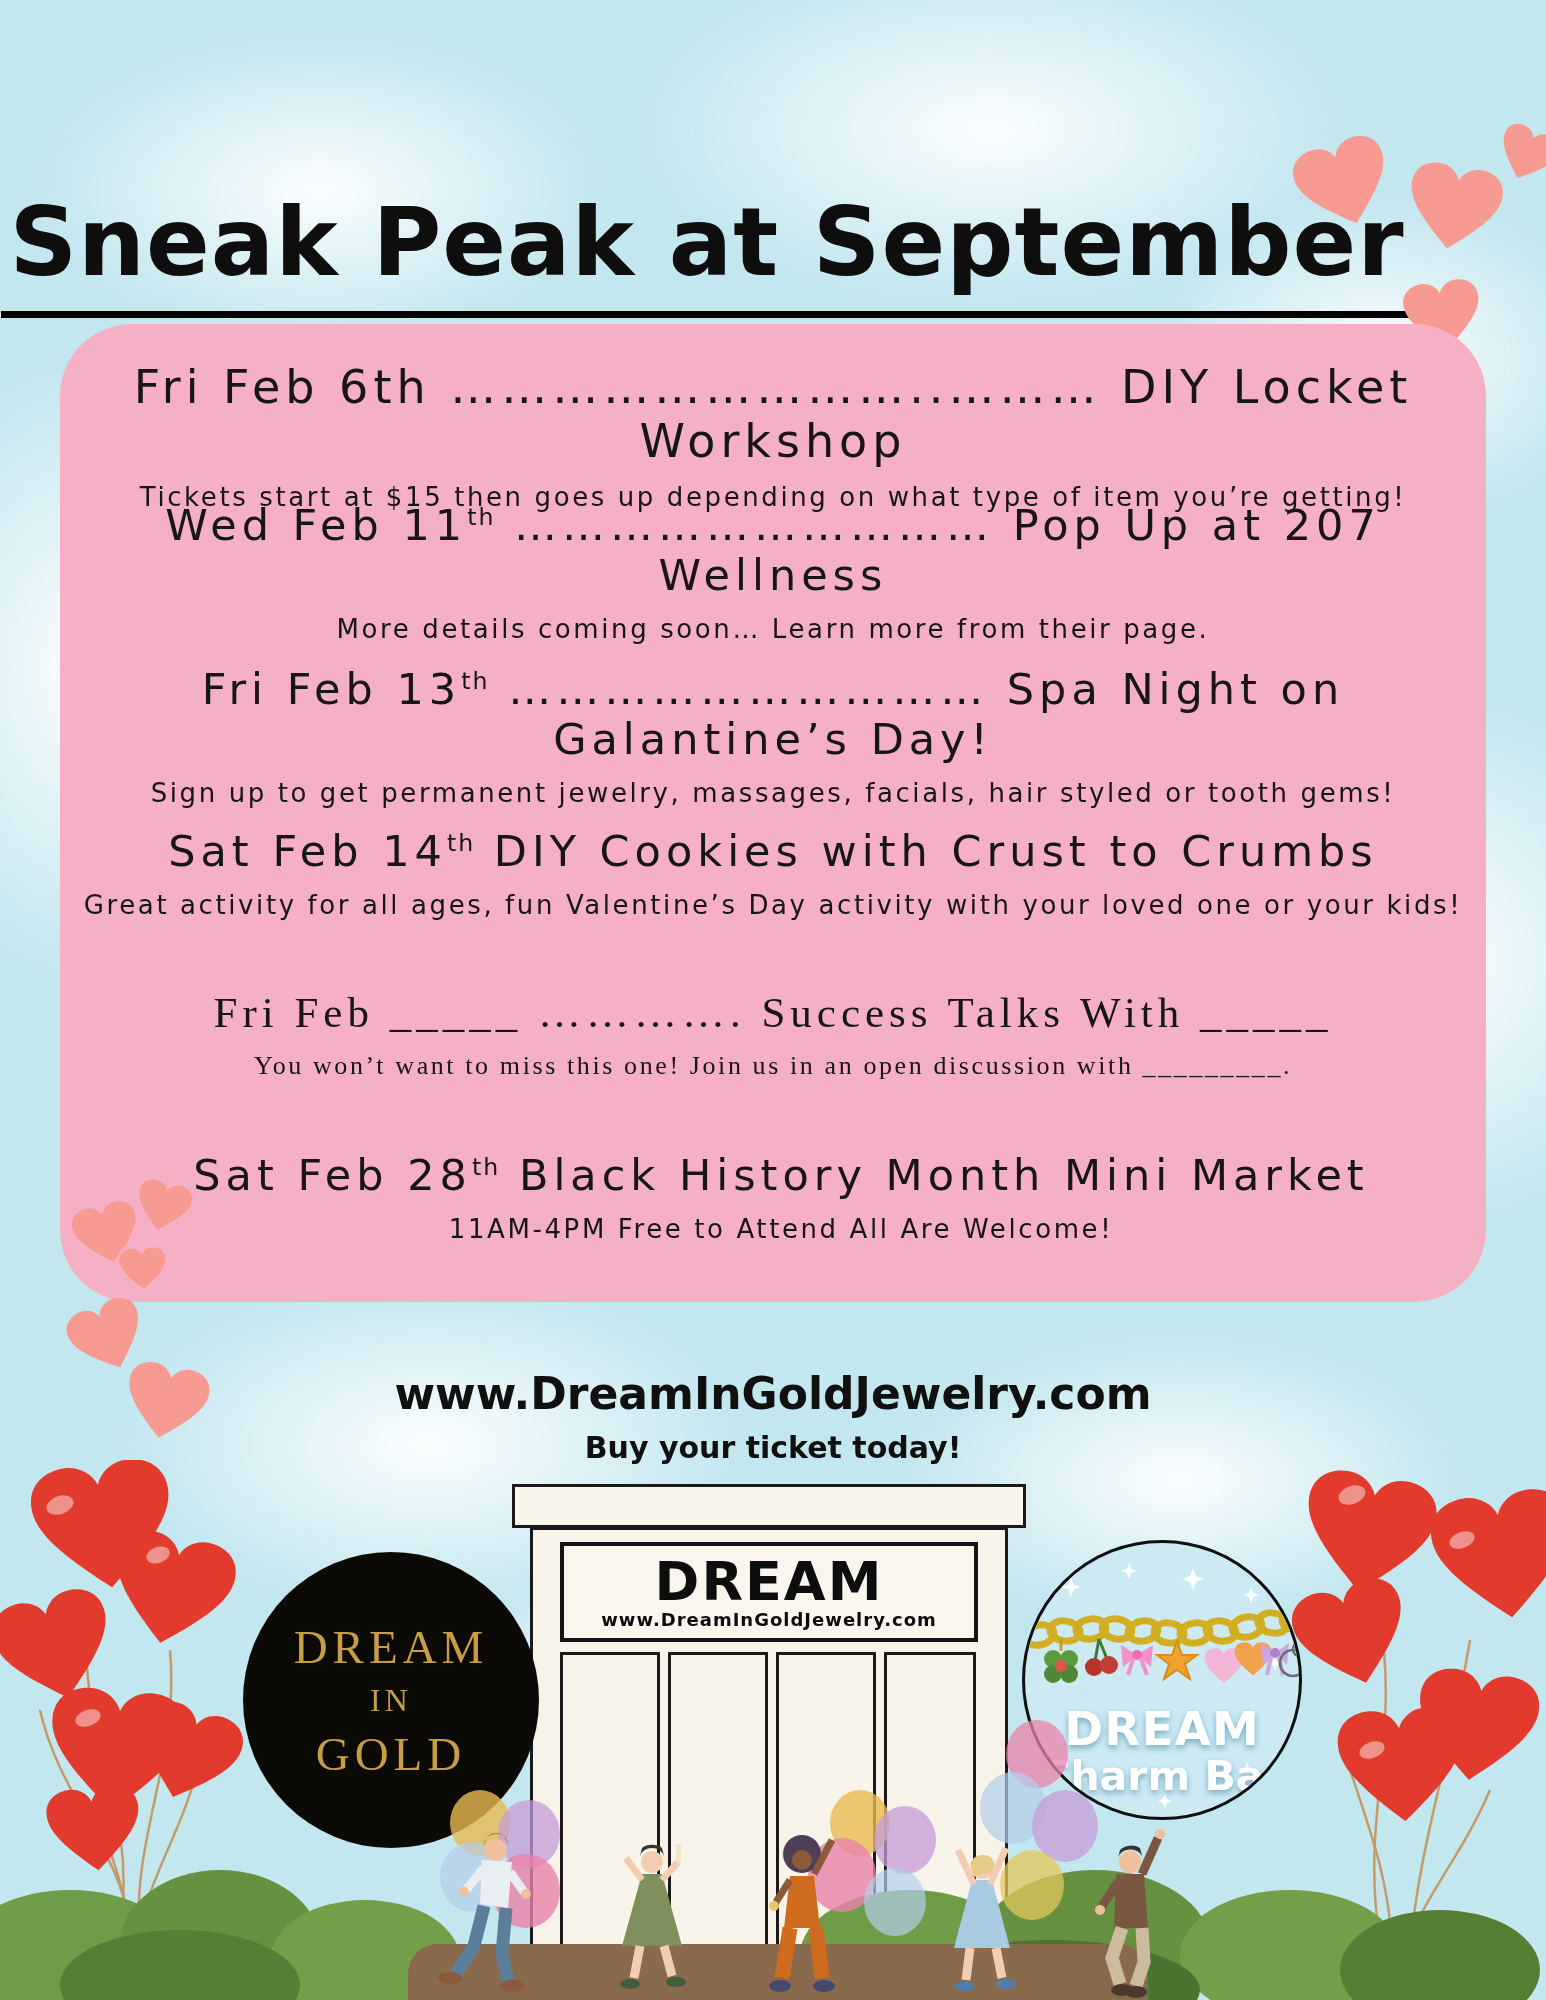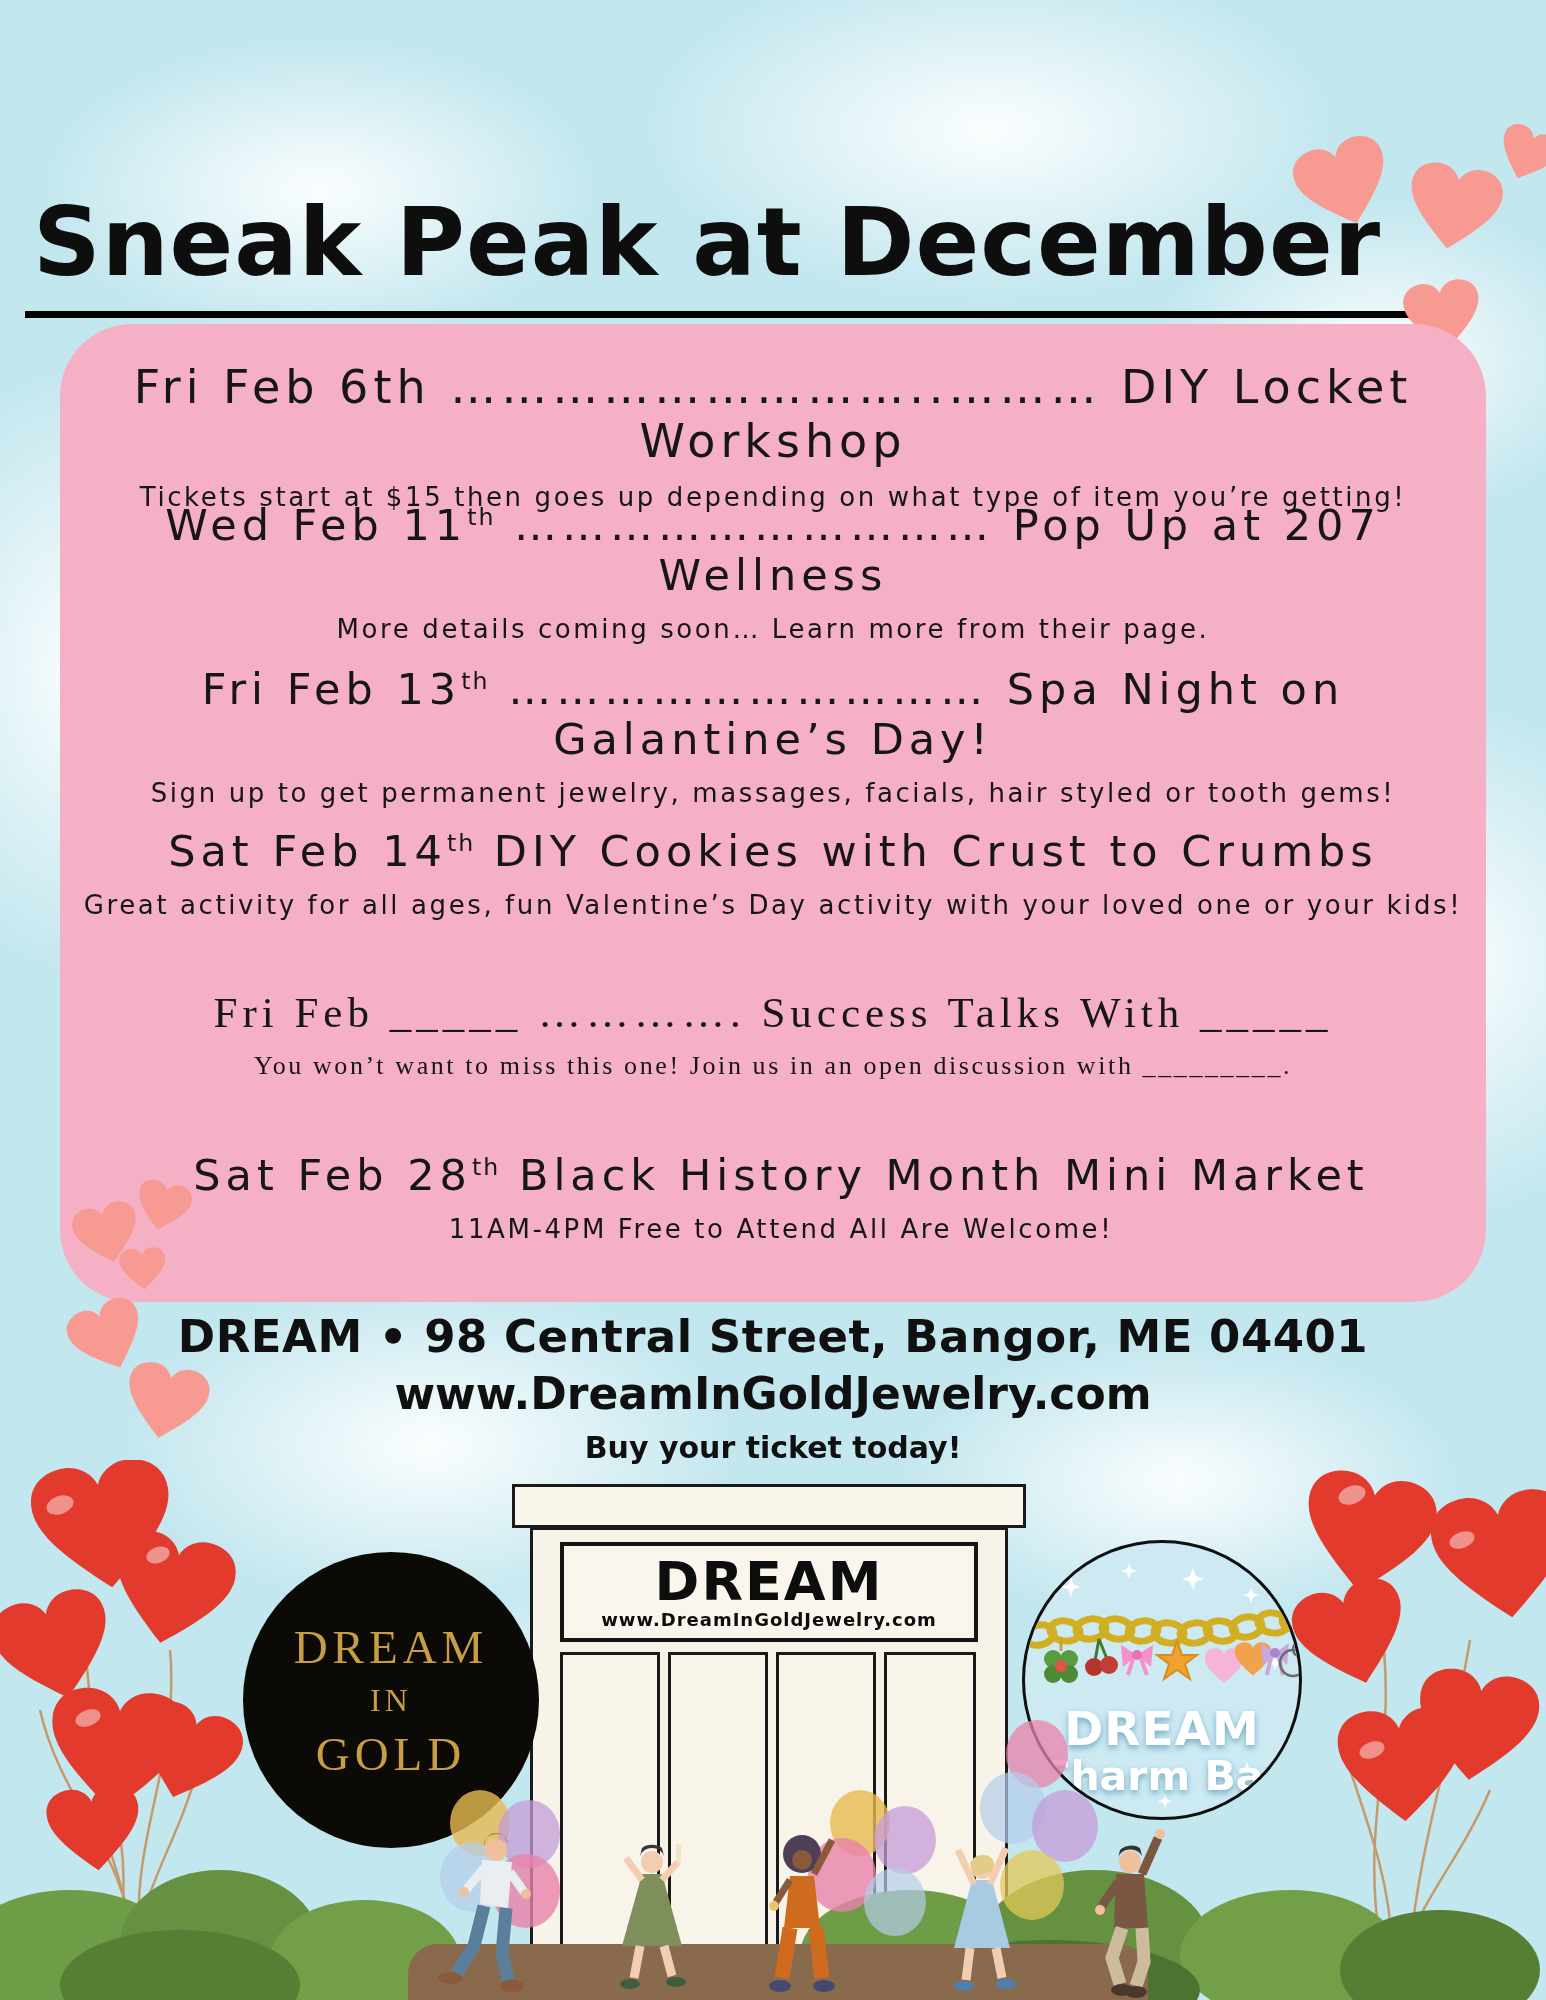--- a/index.html
+++ b/index.html
@@ -49,21 +49,21 @@
   <div class="cloud" style="left:40px;top:40px;width:560px;height:300px;"></div>
   <div class="cloud" style="left:640px;top:-40px;width:700px;height:340px;"></div>
   <div class="cloud" style="left:1150px;top:200px;width:460px;height:320px;"></div>
   <div class="cloud" style="left:-120px;top:360px;width:420px;height:620px;"></div>
   <div class="cloud" style="left:1200px;top:700px;width:480px;height:520px;"></div>
   <div class="cloud" style="left:120px;top:1280px;width:620px;height:330px;"></div>
   <div class="cloud" style="left:900px;top:1340px;width:560px;height:280px;"></div>
   <div class="cloud" style="left:420px;top:1560px;width:520px;height:240px;"></div>
 
   <div class="title-wrap">
-    <span class="title">Sneak Peak at December</span>
+    <span class="title">Sneak Peak at September</span>
   </div>
 
   <div style="position:absolute;left:1280px;top:130px;width:266px;height:250px;">
     <svg class="sheart" style="left:14px;top:8px;transform:rotate(-18deg);" width="100" height="92" viewBox="0 0 100 90">
         <path d="M50 86 C22 62 4 44 4 26 C4 10 17 3 29 3 C39 3 47 9 50 17 C53 9 61 3 71 3 C83 3 96 10 96 26 C96 44 78 62 50 86 Z" fill="#f79b92"></path>
       </svg>
     <svg class="sheart" style="left:124px;top:32px;transform:rotate(10deg);" width="100" height="92" viewBox="0 0 100 90">
         <path d="M50 86 C22 62 4 44 4 26 C4 10 17 3 29 3 C39 3 47 9 50 17 C53 9 61 3 71 3 C83 3 96 10 96 26 C96 44 78 62 50 86 Z" fill="#f79b92"></path>
       </svg>
     <svg class="sheart" style="left:122px;top:148px;transform:rotate(-8deg);" width="82" height="76" viewBox="0 0 100 90">
@@ -114,21 +114,20 @@
   </div>
   <div style="position:absolute;left:60px;top:1300px;width:220px;height:160px;">
     <svg class="sheart" style="left:8px;top:0px;transform:rotate(-22deg);" width="80" height="74" viewBox="0 0 100 90">
         <path d="M50 86 C22 62 4 44 4 26 C4 10 17 3 29 3 C39 3 47 9 50 17 C53 9 61 3 71 3 C83 3 96 10 96 26 C96 44 78 62 50 86 Z" fill="#f79b92"></path>
       </svg>
     <svg class="sheart" style="left:62px;top:62px;transform:rotate(12deg);" width="88" height="81" viewBox="0 0 100 90">
         <path d="M50 86 C22 62 4 44 4 26 C4 10 17 3 29 3 C39 3 47 9 50 17 C53 9 61 3 71 3 C83 3 96 10 96 26 C96 44 78 62 50 86 Z" fill="#f79b92"></path>
       </svg>
   </div>
 
-  <div class="address">DREAM • 98 Central Street, Bangor, ME 04401</div>
   <div class="website">www.DreamInGoldJewelry.com</div>
   <div class="cta">Buy your ticket today!</div>
 
   <svg style="position:absolute;left:-20px;top:1460px;" width="320" height="540" viewBox="0 0 320 540">
     <defs>
         <path id="hbL" d="M50 86 C22 62 4 44 4 26 C4 10 17 3 29 3 C39 3 47 9 50 17 C53 9 61 3 71 3 C83 3 96 10 96 26 C96 44 78 62 50 86 Z"></path>
       </defs>
     <g stroke="#c59a6b" stroke-width="2.5" fill="none">
       <path d="M110 150 C90 260 160 340 140 470"></path>
         <path d="M190 190 C200 300 150 380 160 480"></path>

